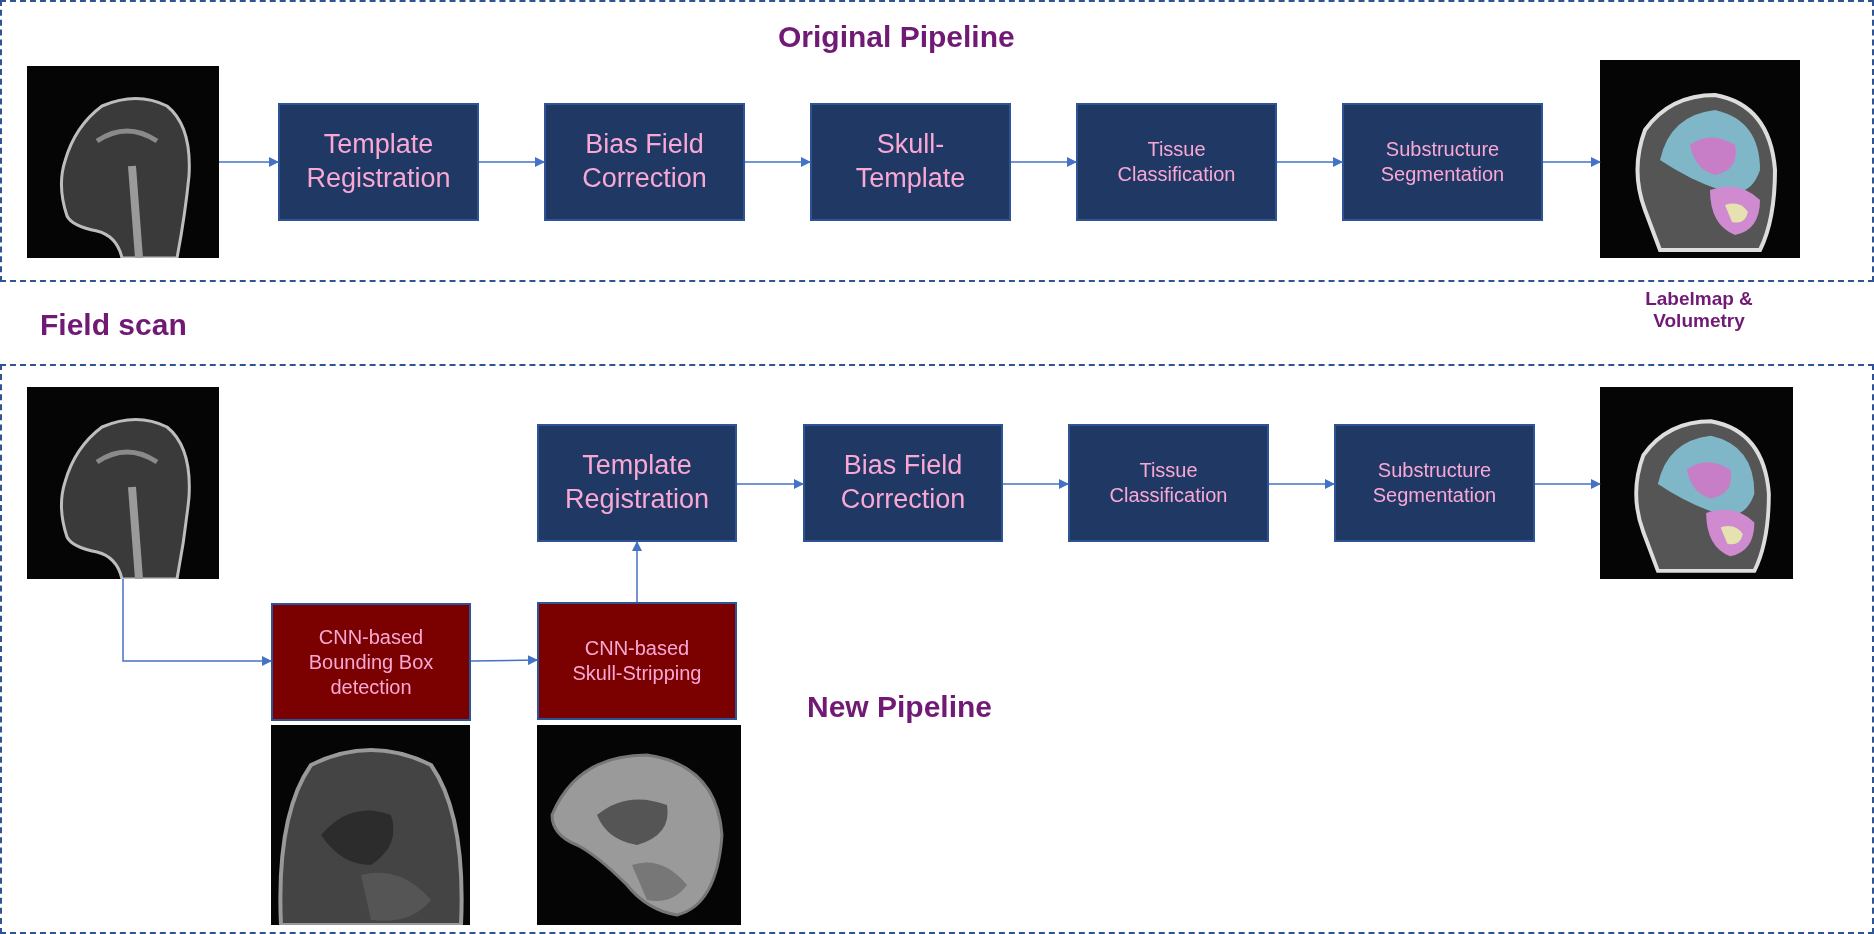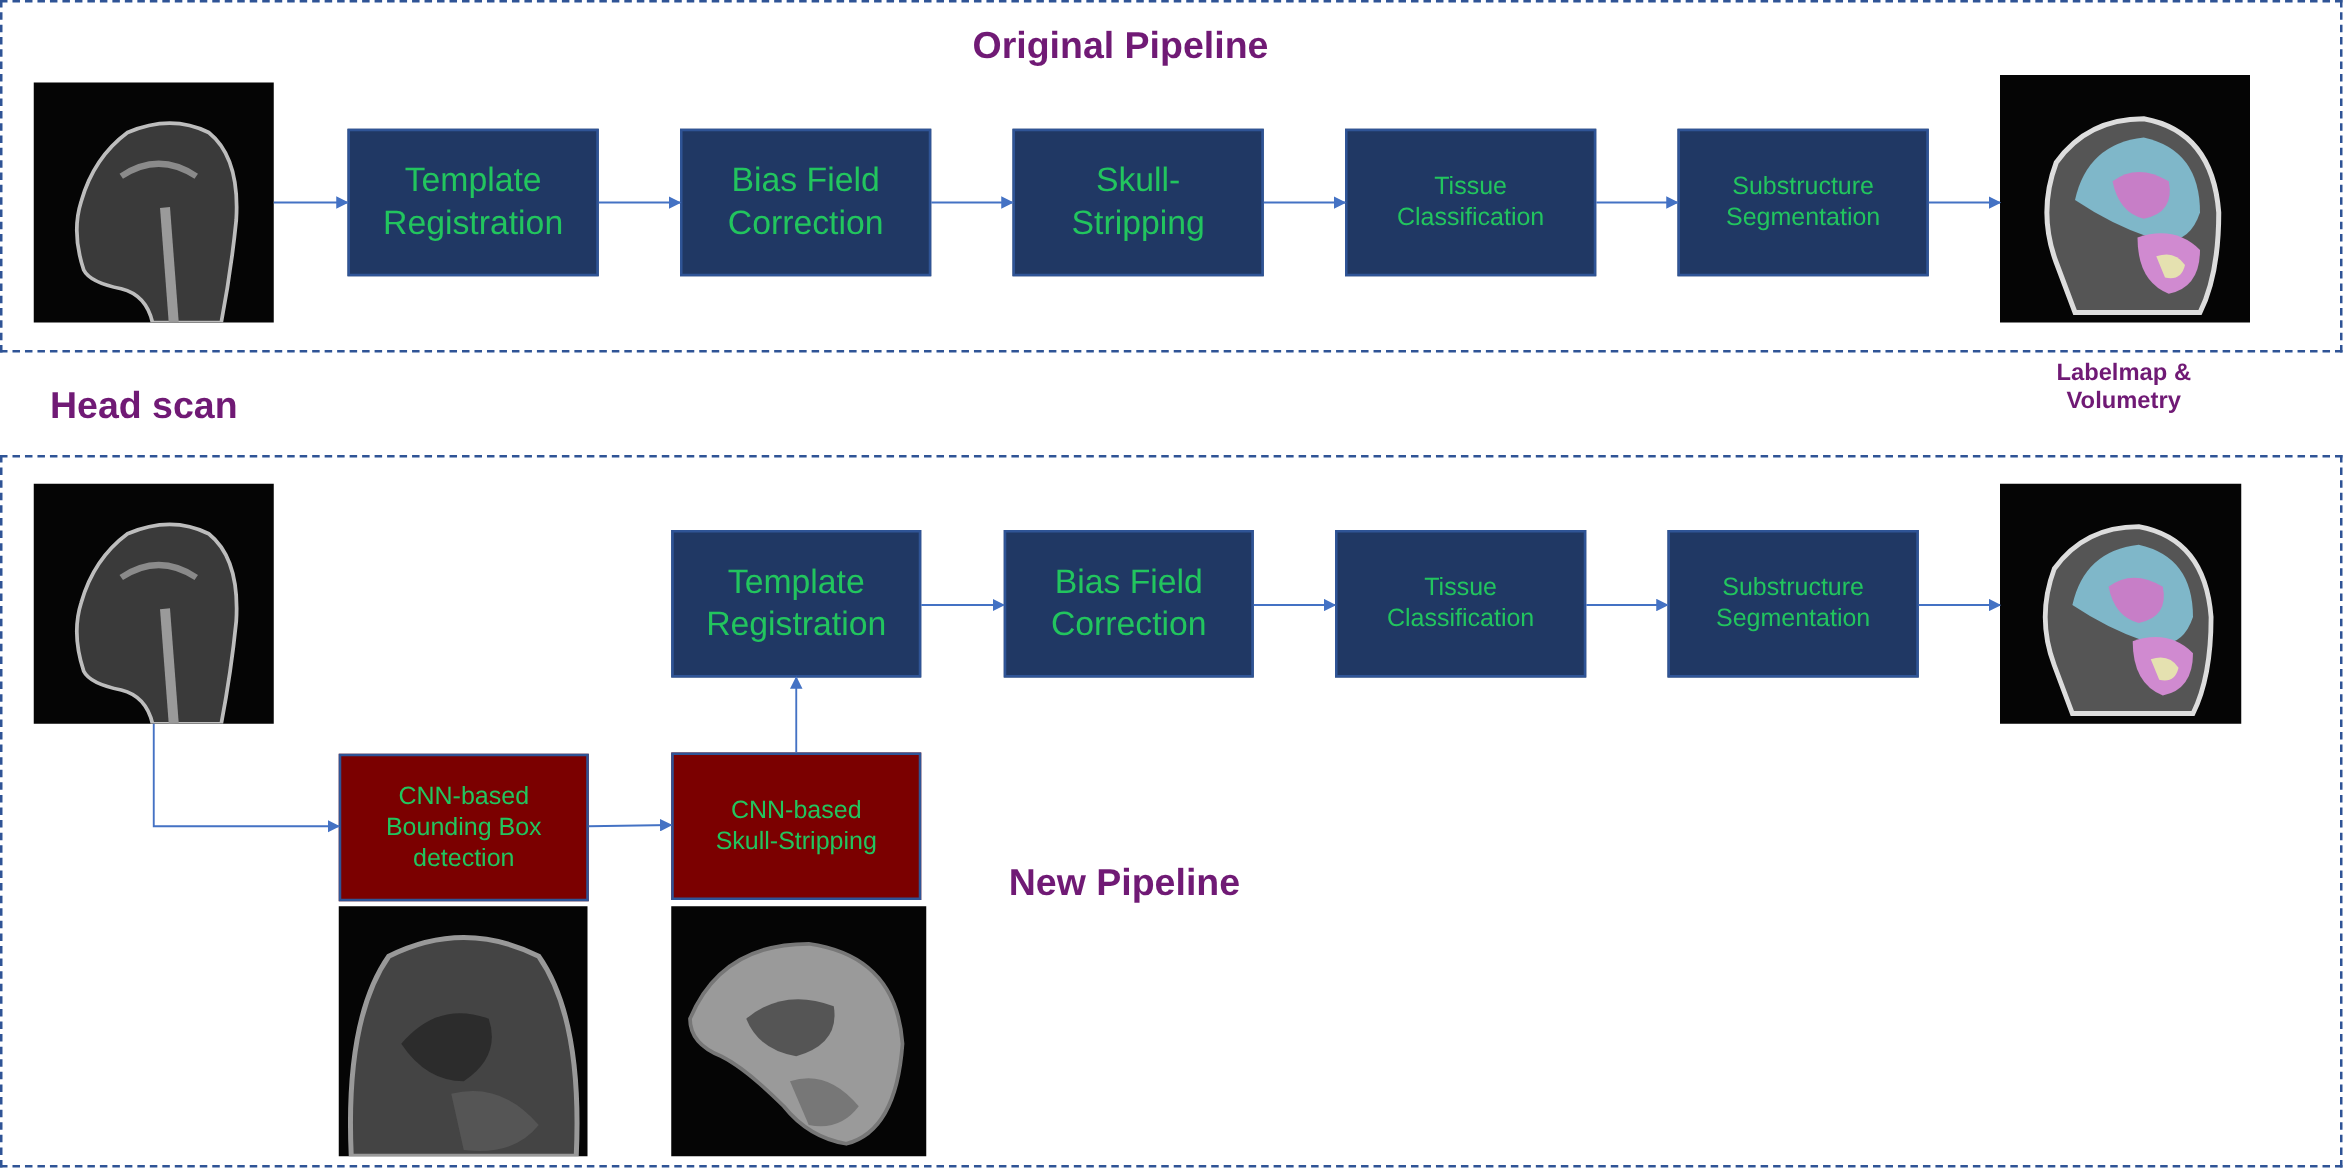--- a/index.html
+++ b/index.html
@@ -2,37 +2,37 @@
 <html><head>
 <meta charset="utf-8">
 <style>
   html, body { margin:0; padding:0; background:#ffffff; }
   body { width:1874px; height:934px; position:relative; overflow:hidden;
          font-family:"Liberation Sans", sans-serif; }
   .dash-frame { position:absolute; border:2px dashed #2f5496; box-sizing:border-box; }
   .title { position:absolute; font-weight:bold; color:#701a75; font-size:30px;
            white-space:nowrap; line-height:1.15; text-align:center; }
   .box { position:absolute; box-sizing:border-box; display:flex; align-items:center;
-         justify-content:center; text-align:center; color:#22c55e; white-space:pre-line;
+         justify-content:center; text-align:center; color:#f9a8d4; white-space:pre-line;
          line-height:1.25; border:2px solid #2f5496; }
   .box.blue { background:#203864; }
   .box.red { background:#7b0000; }
   .box.lg { font-size:27px; }
   .box.md { font-size:20px; }
   .img { position:absolute; background:#050505; overflow:hidden; }
   svg.arrows { position:absolute; left:0; top:0; }
 </style>
 </head>
 <body>
 
 <div class="dash-frame" style="left:0;top:0;width:1874px;height:282px;"></div>
 <div class="dash-frame" style="left:0;top:364px;width:1874px;height:570px;"></div>
 
 <div class="title" style="left:778px;top:20px;">Original Pipeline</div>
-<div class="title" style="left:40px;top:308px;">Head scan</div>
+<div class="title" style="left:40px;top:308px;">Field scan</div>
 <div class="title" style="left:1596px;top:288px;width:206px;font-size:19px;white-space:pre-line;">Labelmap &amp;
 Volumetry</div>
 <div class="title" style="left:807px;top:690px;">New Pipeline</div>
 
 <div class="img" style="left:27px;top:66px;width:192px;height:192px;">
   <svg width="192" height="192" viewBox="0 0 192 192">
     <path d="M40 150 Q30 120 38 95 Q48 60 75 40 Q110 25 140 40 Q165 60 162 110 Q158 150 150 192 L95 192 Q90 170 70 165 Q45 160 40 150Z" fill="#3a3a3a" stroke="#bdbdbd" stroke-width="3"></path>
     <path d="M70 75 Q100 55 130 75" fill="none" stroke="#8a8a8a" stroke-width="5"></path>
     <path d="M105 100 L112 192" stroke="#9a9a9a" stroke-width="8"></path>
   </svg>
@@ -75,21 +75,21 @@
     <path d="M60 90 Q90 65 130 80 Q135 110 100 120 Q70 115 60 90Z" fill="#555"></path>
     <path d="M95 140 Q125 130 150 160 Q135 180 110 175Z" fill="#777"></path>
   </svg>
 </div>
 
 <div class="box blue lg" style="left:278px;top:103px;width:201px;height:118px;">Template
 Registration</div>
 <div class="box blue lg" style="left:544px;top:103px;width:201px;height:118px;">Bias Field
 Correction</div>
 <div class="box blue lg" style="left:810px;top:103px;width:201px;height:118px;">Skull-
-Stripping</div>
+Template</div>
 <div class="box blue md" style="left:1076px;top:103px;width:201px;height:118px;">Tissue
 Classification</div>
 <div class="box blue md" style="left:1342px;top:103px;width:201px;height:118px;">Substructure
 Segmentation</div>
 
 <div class="box blue lg" style="left:537px;top:424px;width:200px;height:118px;">Template
 Registration</div>
 <div class="box blue lg" style="left:803px;top:424px;width:200px;height:118px;">Bias Field
 Correction</div>
 <div class="box blue md" style="left:1068px;top:424px;width:201px;height:118px;">Tissue

